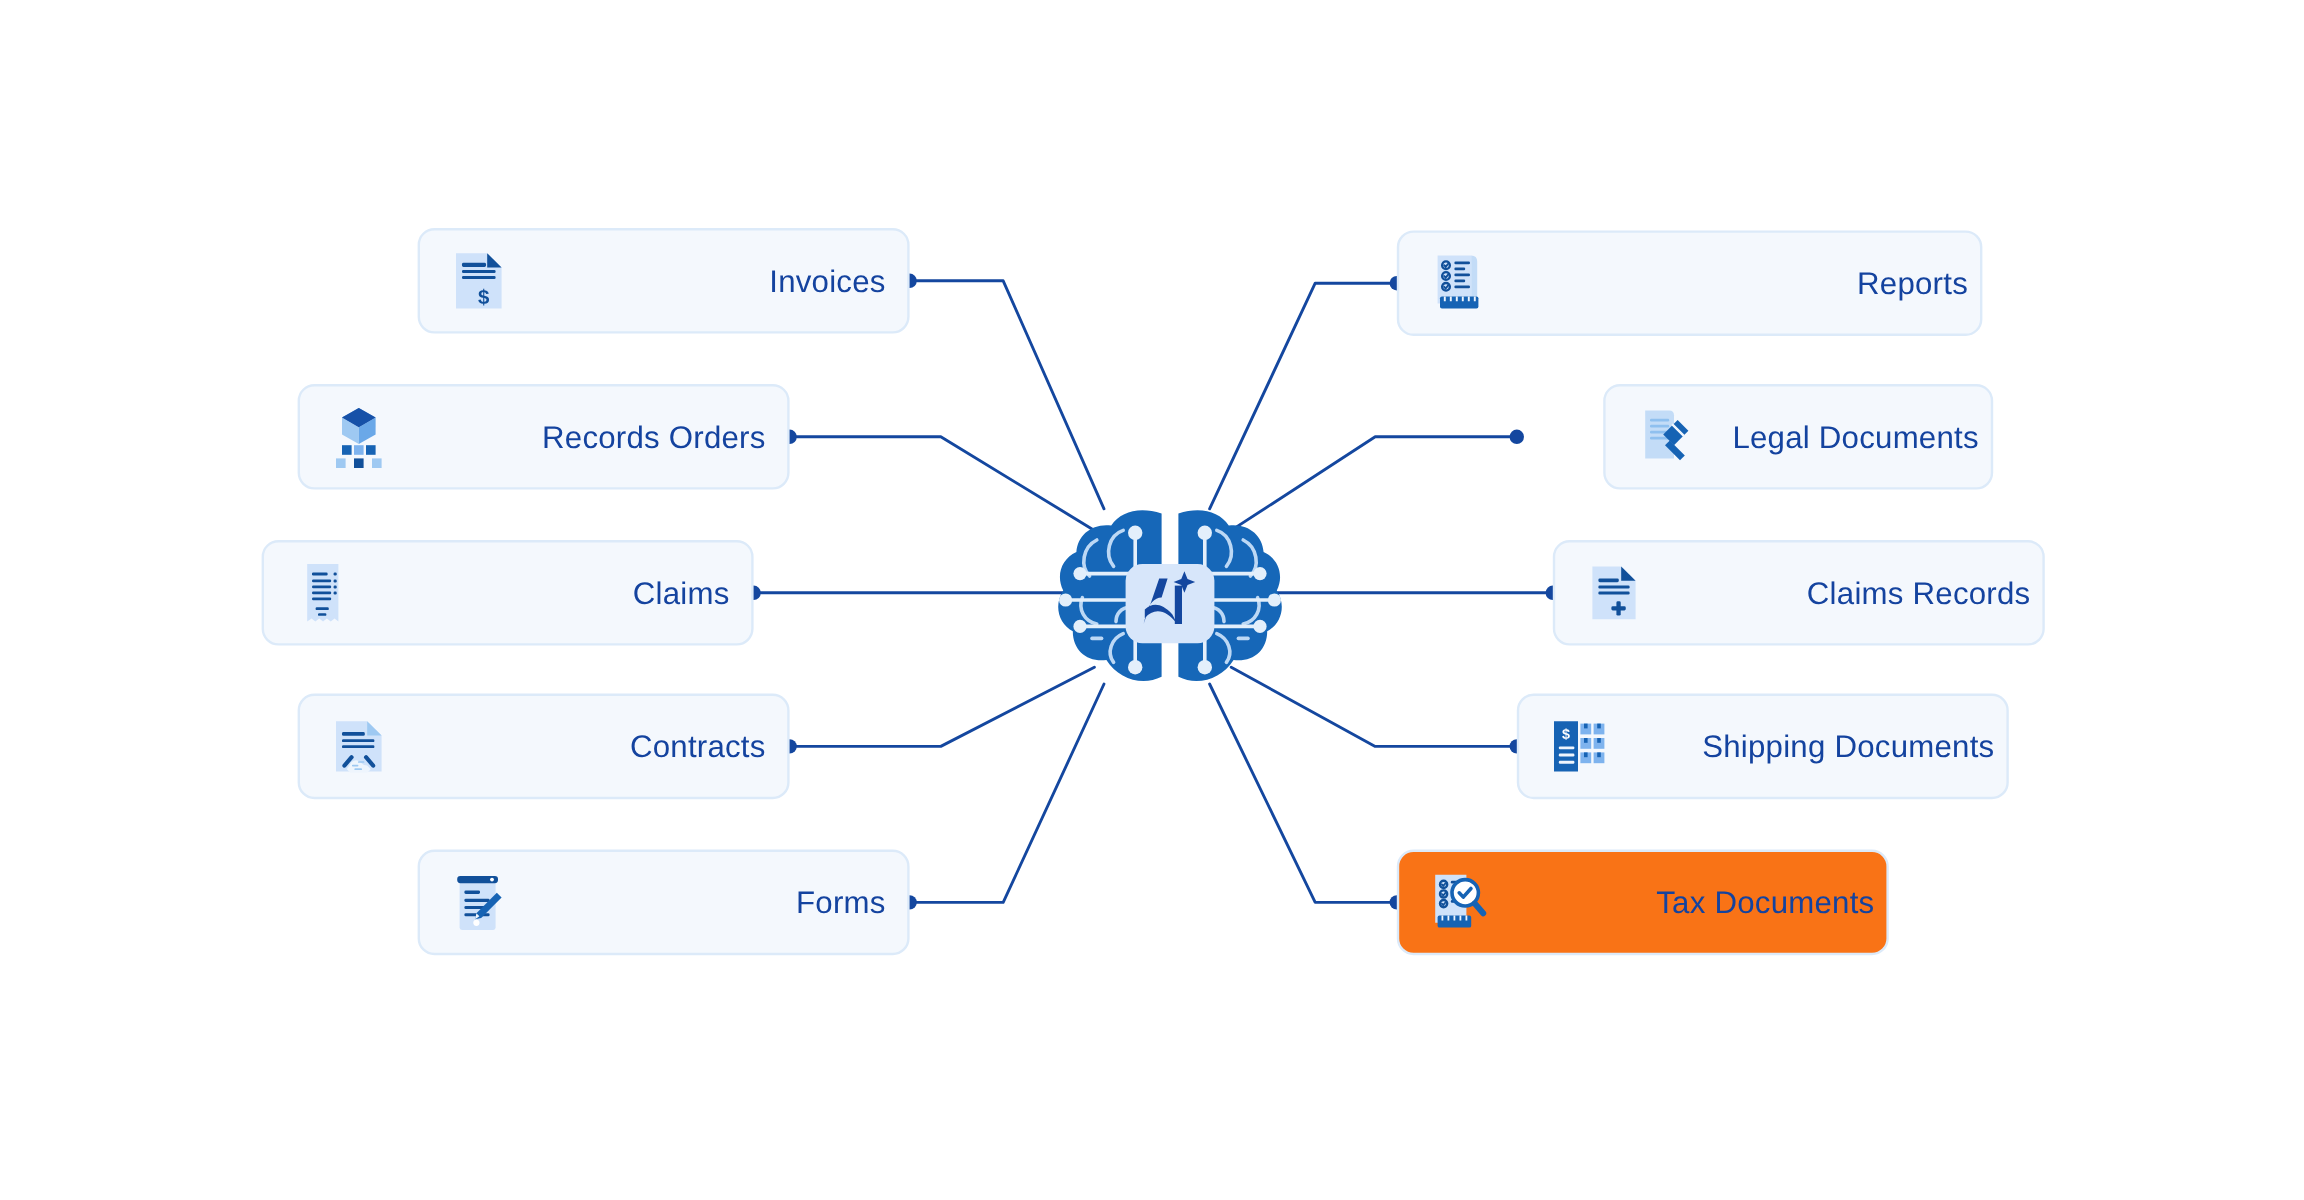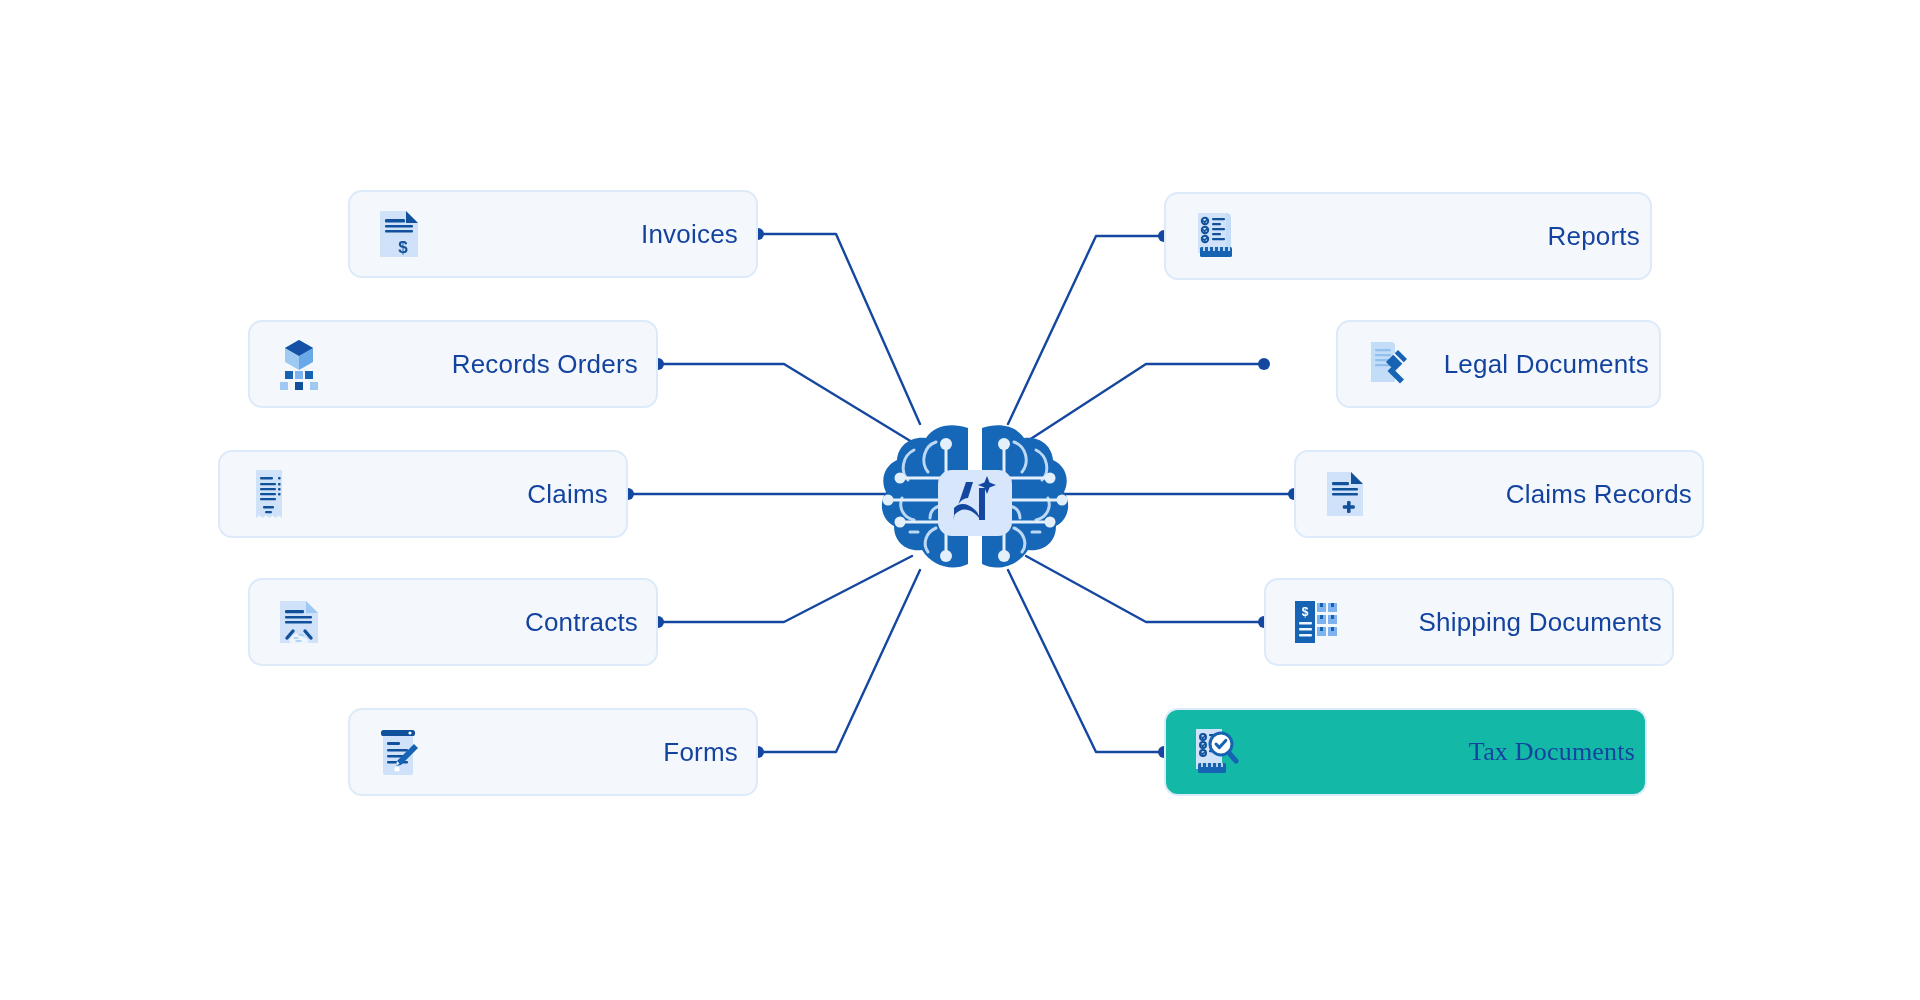--- a/index.html
+++ b/index.html
@@ -349,21 +349,21 @@
               <rect x="43" y="8" width="3" height="4"></rect>
         <rect x="32" y="20" width="3" height="4"></rect>
               <rect x="43" y="20" width="3" height="4"></rect>
         <rect x="32" y="32" width="3" height="4"></rect>
               <rect x="43" y="32" width="3" height="4"></rect>
       </g>
     </g>
         </svg></span>
       <span class="node-label" style="color: rgb(20, 67, 159);">Shipping Documents</span>
     </div>
-    <div class="node-card side-right" style="left: 1164px; top: 708px; width: 483px; background: #14b8a6; border-color: rgb(220, 234, 249); font-family: Liberation Serif, serif;">
+    <div class="node-card side-right" style="left: 1164px; top: 708px; width: 410px; background: #f97316; border-color: rgb(220, 234, 249);">
       <span class="node-icon">
     <svg viewBox="0 0 54 54">
           <g>
       <path d="M8 4 h26 v40 h-26 z" fill="#cfe2fa"></path>
       <g fill="none" stroke="#11509a" stroke-width="2">
         <circle cx="15" cy="12" r="3"></circle>
               <circle cx="15" cy="20" r="3"></circle>
               <circle cx="15" cy="28" r="3"></circle>
       </g>
       <g stroke="#11509a" stroke-width="1.5" stroke-linecap="round" fill="none">

